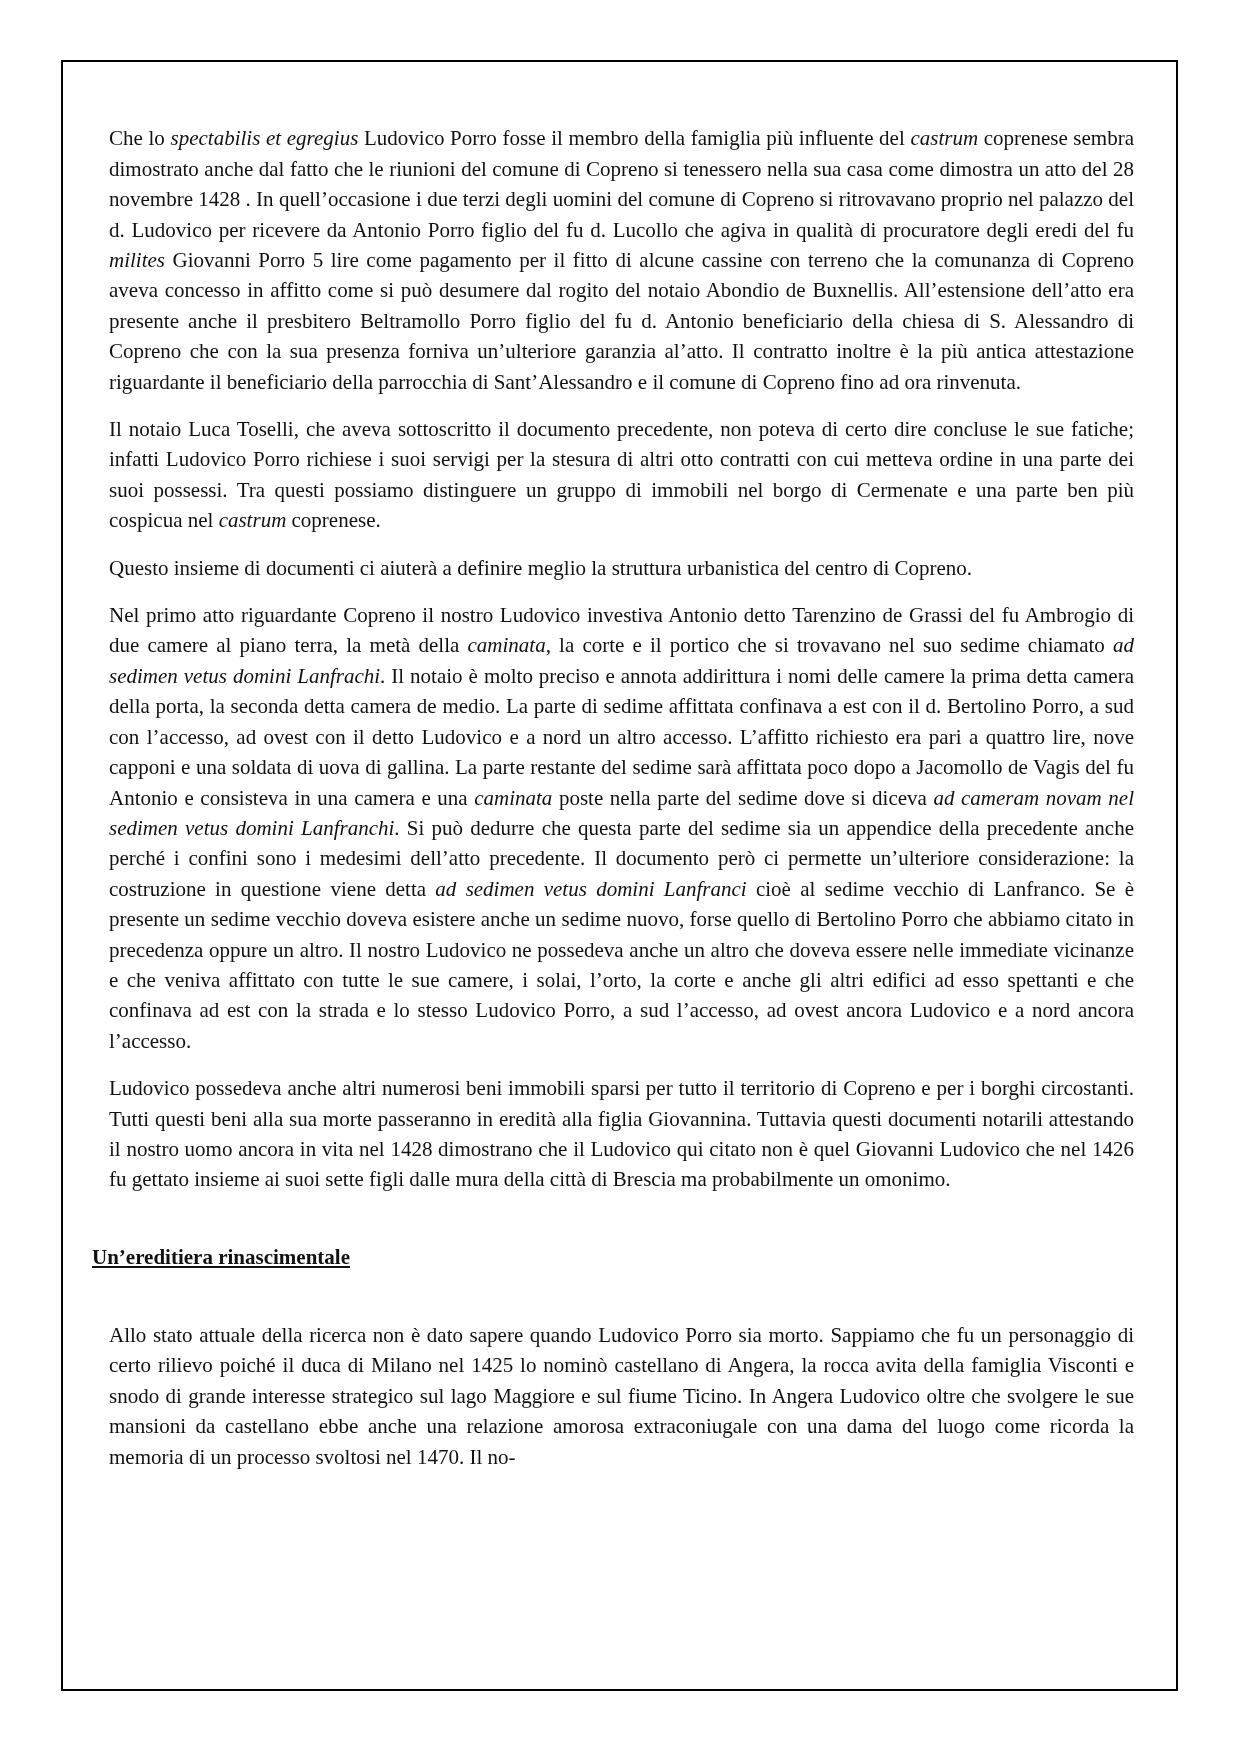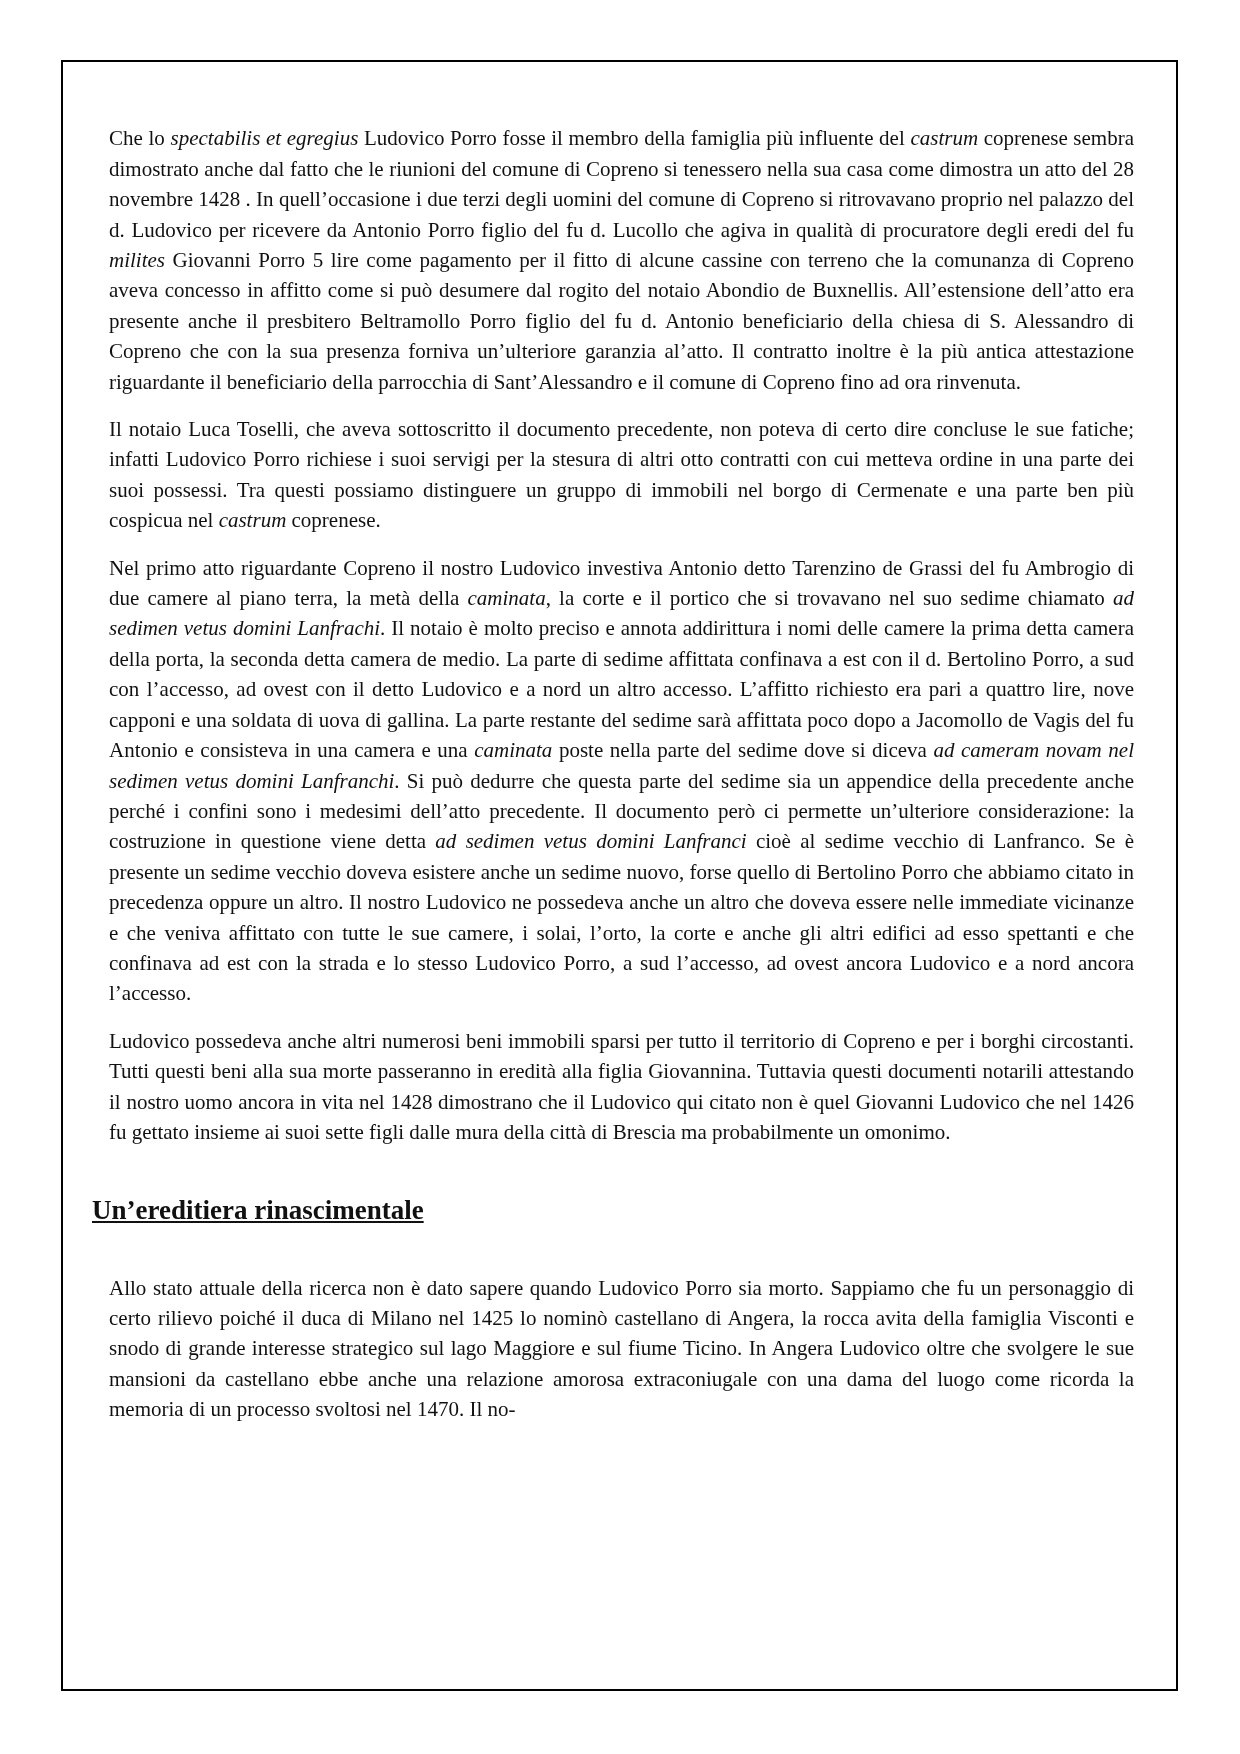--- a/index.html
+++ b/index.html
@@ -43,35 +43,36 @@
       margin: 17px;
       text-align: justify;
       text-align-last: left;
       hyphens: manual;
     }
     .para em { font-style: italic; }
     .section-heading {
       margin: 0;
       font-weight: bold;
       text-decoration: underline;
-      font-size: 27px;
+      font-size: 21px;
       line-height: 30.4px;
     }
     .blank-line { height: 30.4px; }
   </style>
 </head>
 <body>
 
 <div class="page-frame">
   <div class="content">
     <div class="spacer-1"></div>
 
     <div id="body-paragraphs">
         <p class="para"><span>Che lo </span><em>spectabilis et egregius</em><span> Ludovico Porro fosse il membro della famiglia più influente del </span><em>castrum</em><span> coprenese sembra dimostrato anche dal fatto che le riunioni del comune di Copreno si tenessero nella sua casa come dimostra un atto del 28 novembre 1428 . In quell’occasione i due terzi degli uomini del comune di Copreno si ritrovavano proprio nel palazzo del d. Ludovico per ricevere da Antonio Porro figlio del fu d. Lucollo che agiva in qualità di procuratore degli eredi del fu </span><em>milites</em><span> Giovanni Porro 5 lire come pagamento per il fitto di alcune cassine con terreno che la comunanza di Copreno aveva concesso in affitto come si può desumere dal rogito del notaio Abondio de Buxnellis. All’estensione dell’atto era presente anche il presbitero Beltramollo Porro figlio del fu d. Antonio beneficiario della chiesa di S. Alessandro di Copreno che con la sua presenza forniva un’ulteriore garanzia al’atto. Il contratto inoltre è la più antica attestazione riguardante il beneficiario della parrocchia di Sant’Alessandro e il comune di Copreno fino ad ora rinvenuta.</span></p>
         <p class="para"><span>Il notaio Luca Toselli, che aveva sottoscritto il documento precedente, non poteva di certo dire concluse le sue fatiche; infatti Ludovico Porro richiese i suoi servigi per la stesura di altri otto contratti con cui metteva ordine in una parte dei suoi possessi. Tra questi possiamo distinguere un gruppo di immobili nel borgo di Cermenate e una parte ben più cospicua nel </span><em>castrum</em><span> coprenese.</span></p>
+        <p class="para"><span>Questo insieme di documenti ci aiuterà a definire meglio la struttura urbanistica del centro di Copreno.</span></p>
         <p class="para"><span>Nel primo atto riguardante Copreno il nostro Ludovico investiva Antonio detto Tarenzino de Grassi del fu Ambrogio di due camere al piano terra, la metà della </span><em>caminata</em><span>, la corte e il portico che si trovavano nel suo sedime chiamato </span><em>ad sedimen vetus domini Lanfrachi</em><span>. Il notaio è molto preciso e annota addirittu­ra i nomi delle camere la prima detta camera della porta, la seconda detta camera de medio. La parte di sedime affittata confinava a est con il d. Bertolino Porro, a sud con l’accesso, ad ovest con il detto Ludo­vico e a nord un altro accesso. L’affitto richiesto era pari a quattro lire, nove capponi e una soldata di uova di gallina. La parte restante del sedime sarà affittata poco dopo a Jacomollo de Vagis del fu Anto­nio e consisteva in una camera e una </span><em>caminata</em><span> poste nella parte del sedime dove si diceva </span><em>ad cameram novam nel sedimen vetus domini Lanfranchi</em><span>. Si può dedurre che questa parte del sedime sia un appendi­ce della precedente anche perché i confini sono i medesimi dell’atto precedente. Il documento però ci permette un’ulteriore considerazione: la costruzione in questione viene detta </span><em>ad sedimen vetus domini Lanfranci</em><span> cioè al sedime vecchio di Lanfranco. Se è presente un sedime vecchio doveva esistere anche un sedime nuovo, forse quello di Bertolino Porro che abbiamo citato in precedenza oppure un altro. Il nostro Ludovico ne possedeva anche un altro che doveva essere nelle immediate vicinanze e che veniva affittato con tutte le sue camere, i solai, l’orto, la corte e anche gli altri edifici ad esso spettanti e che confinava ad est con la strada e lo stesso Ludovico Porro, a sud l’accesso, ad ovest ancora Ludovico e a nord ancora l’accesso.</span></p>
         <p class="para"><span>Ludovico possedeva anche altri numerosi beni immobili sparsi per tutto il territorio di Copreno e per i borghi circostanti. Tutti questi beni alla sua morte passeranno in eredità alla figlia Giovannina. Tuttavia questi documenti notarili attestando il nostro uomo ancora in vita nel 1428 dimostrano che il Ludovico qui citato non è quel Giovanni Ludovico che nel 1426 fu gettato insieme ai suoi sette figli dalle mura della città di Brescia ma probabilmente un omonimo.</span></p>
       </div>
 
     <div class="blank-line"></div>
     <h2 class="section-heading">Un’ereditiera rinascimentale</h2>
     <div class="blank-line"></div>
 
     <div id="section-paragraphs">
         <p class="para"><span>Allo stato attuale della ricerca non è dato sapere quando Ludovico Porro sia morto. Sappiamo che fu un personaggio di certo rilievo poiché il duca di Milano nel 1425 lo nominò castellano di Angera, la rocca avita della famiglia Visconti e snodo di grande interesse strategico sul lago Maggiore e sul fiume Ticino. In Angera Ludovico oltre che svolgere le sue mansioni da castellano ebbe anche una relazione amorosa extraconiugale con una dama del luogo come ricorda la memoria di un processo svoltosi nel 1470. Il no-</span></p>

